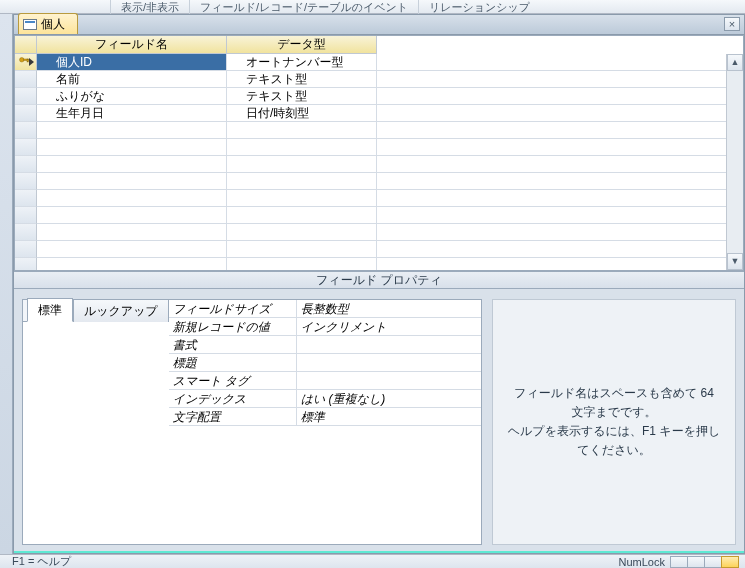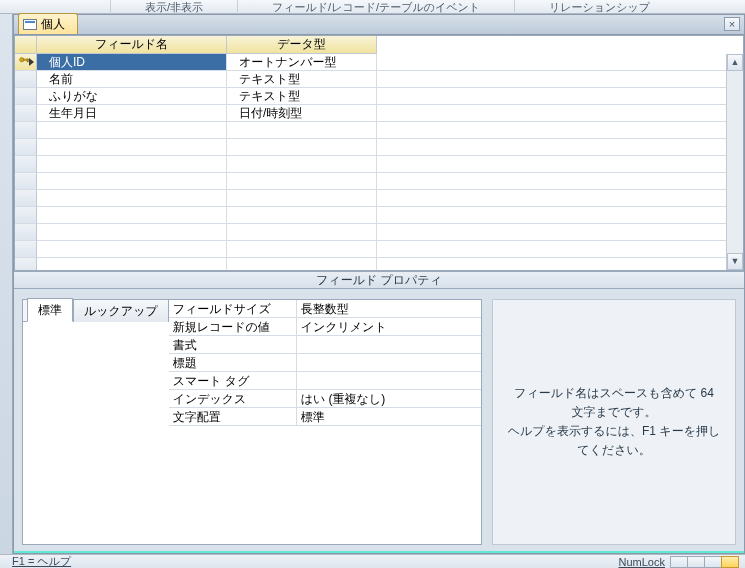--- a/index.html
+++ b/index.html
@@ -18,21 +18,21 @@
     border-bottom: 1px solid #b0b8c4;
     display: flex;
     padding-left: 110px;
   }
   .ribbon-stub button {
     font-size: 11px;
     color: #4a5a6a;
     background: transparent;
     border: none;
     border-left: 1px solid #c7d0da;
-    padding: 0 34px;
+    padding: 0 10px;
     height: 14px;
     cursor: pointer;
   }
   .left-rail {
     position: absolute;
     left: 0;
     top: 14px;
     width: 13px;
     height: 540px;
     background: linear-gradient(#dce4ee, #cbd6e3);
@@ -137,21 +137,21 @@
     position:absolute; left:3px; top:2px; width:12px; height:12px;
   }
   .rowhandle .pk svg { width:12px; height:12px; }
   .rowhandle .sel-tri {
     position:absolute; right:2px; top:4px;
     width:0;height:0;border-top:4px solid transparent;border-bottom:4px solid transparent;border-left:5px solid #3a3a3a;
   }
   .cell {
     border-right: 1px solid #d5dce5;
     border-bottom: 1px solid #d5dce5;
-    padding: 1px 3px 0 12px;
+    padding: 1px 3px 0 19px;
     line-height: 15px;
     font-size: 12px;
     overflow:hidden; white-space:nowrap;
   }
   .cell.fname { width: 190px; }
   .cell.dtype { width: 150px; }
   .cell.desc  { flex: 1; border-right:none; }
   .cell.selected-cell {
     background: #3a6ea5;
     color: #fff;
@@ -208,21 +208,21 @@
     cursor:pointer;
     position:relative;
     top:1px;
   }
   .ptab.active {
     background:#fff;
     border-bottom:1px solid #fff;
     z-index:2;
   }
   .props-grid { flex:1; overflow:auto; }
-  .prow { display:flex; height:18px; }
+  .prow { display:flex; height:18px;font-style:italic; }
   .plabel {
     width:128px;
     border-right:1px solid #d5dce5;
     border-bottom:1px solid #d5dce5;
     padding:1px 4px 0 4px;
     font-size:12px;
     background:#fff;
   }
   .pvalue {
     flex:1;
@@ -246,21 +246,20 @@
   .status-bar {
     position:absolute;
     left:0; right:0; bottom:0;
     height:14px;
     background:linear-gradient(#eef2f7,#dde5ee);
     border-top:1px solid #b0b8c4;
     display:flex;
     align-items:center;
     font-size:11px;
     color:#3a4a5a;
-    text-decoration:underline;
   }
   .status-left { padding-left:12px; flex:1; }
   .status-right { display:flex; align-items:center; gap:6px; padding-right:6px; }
   .view-btns { display:flex; }
   .view-btn {
     width:18px; height:12px;
     border:1px solid #9baabb;
     background:linear-gradient(#f5f8fb,#dde5ee);
     margin-left:-1px;
     cursor:pointer;

